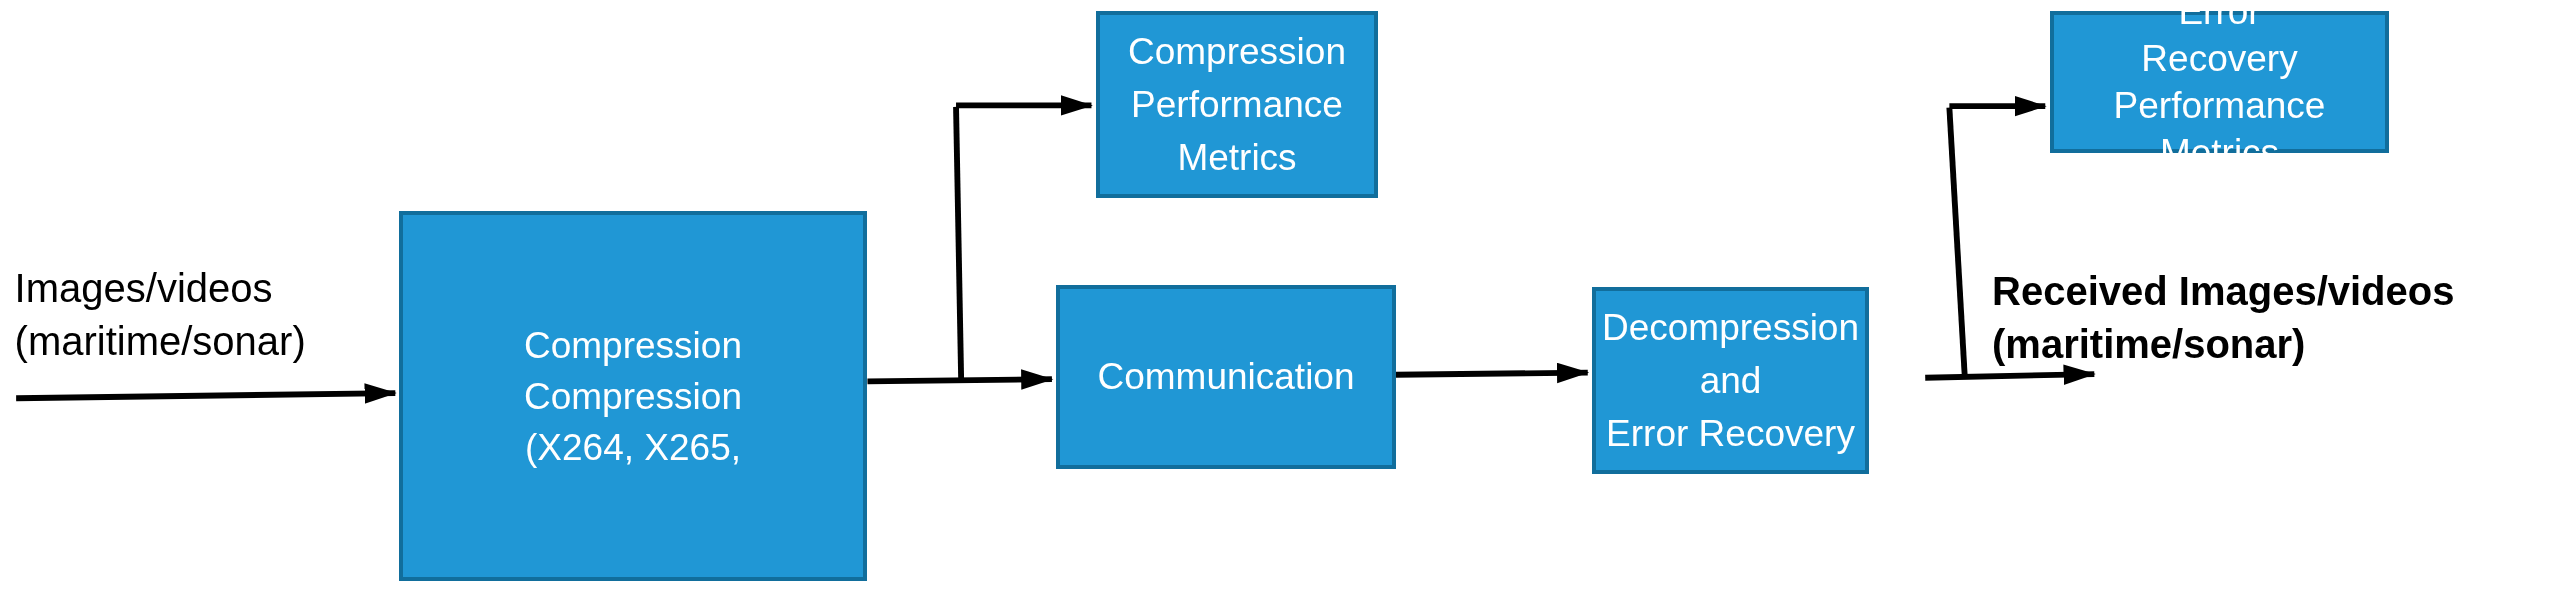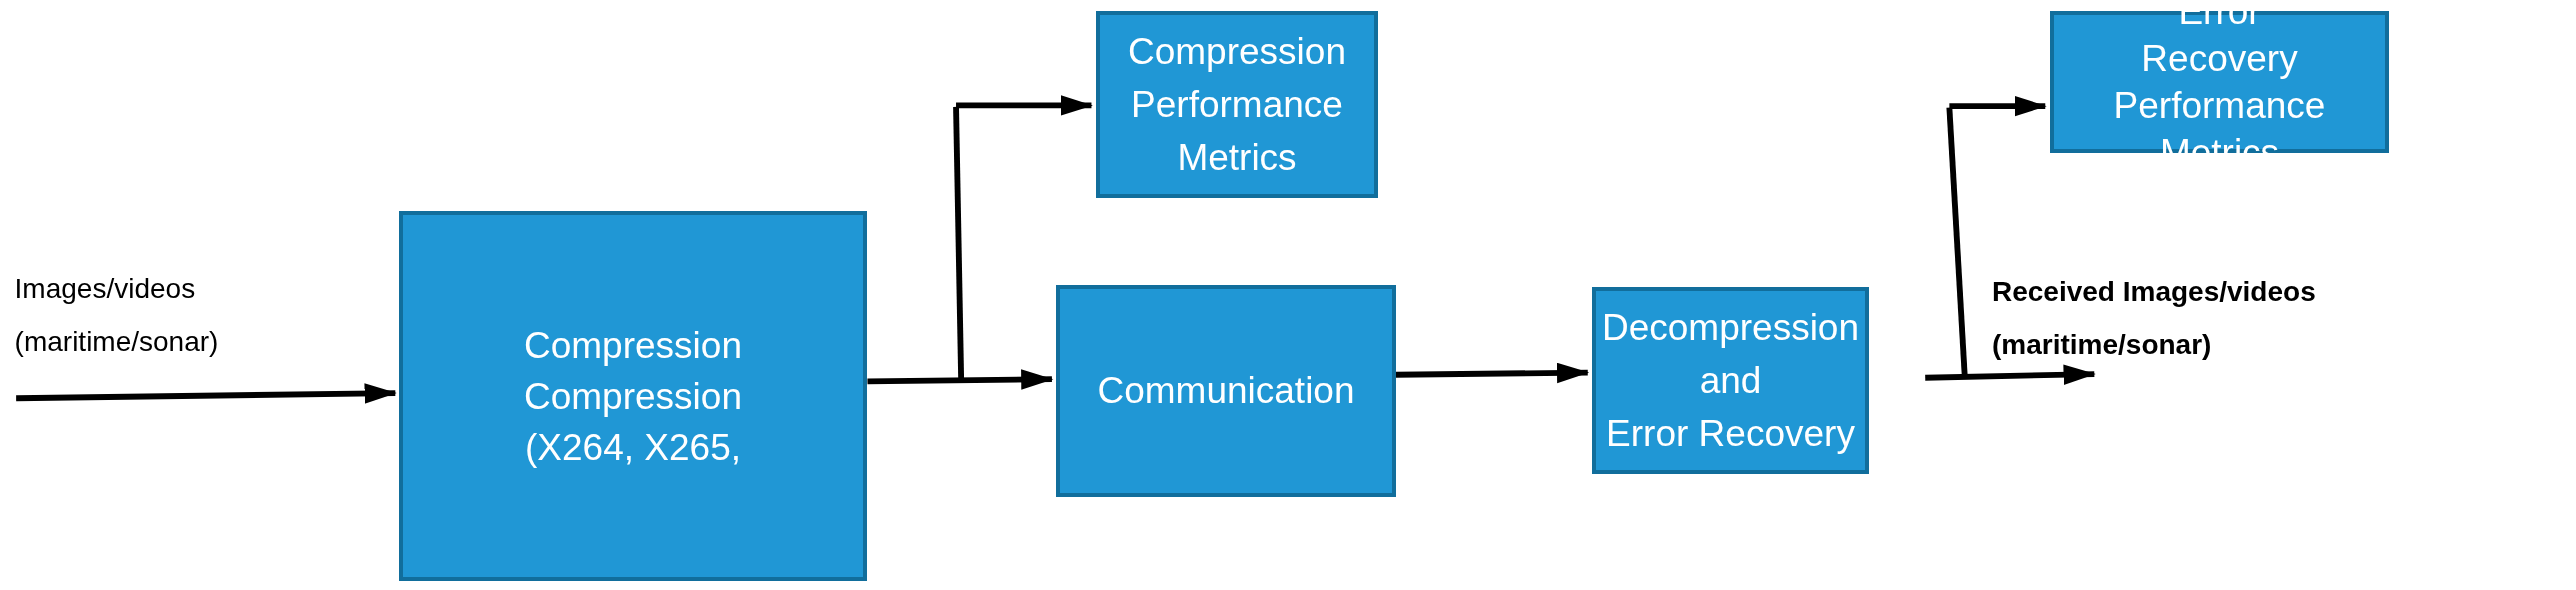--- a/index.html
+++ b/index.html
@@ -27,29 +27,29 @@
     align-items:center;
     justify-content:center;
     text-align:center;
     font-size:37px;
     line-height:51px;
   }
   .flow-box span{display:block;white-space:nowrap;}
   .io-label{
     position:absolute;
     color:#000000;
-    font-size:28px;
+    font-size:40px;
     line-height:53px;
     white-space:nowrap;
   }
   .io-label span{display:block;}
   
   #box-compression        {left:399px;  top:211px; width:468px; height:370px; line-height:51px;}
   #box-compression-metrics{left:1096px; top:11px;  width:282px; height:187px; line-height:53px;}
-  #box-channel            {left:1056px; top:285px; width:340px; height:212px; line-height:54px;}
+  #box-channel            {left:1056px; top:285px; width:340px; height:184px; line-height:54px;}
   #box-decompression      {left:1592px; top:287px; width:277px; height:187px; line-height:53px;}
   #box-recovery-metrics   {left:2050px; top:11px;  width:339px; height:142px; line-height:47px;}
   #label-source{left:14.6px;   top:262px;}
   #label-sink  {left:1992px; top:265px;font-weight:bold;}
 </style>
 </head>
 <body>
 
 <div class="canvas">
 

